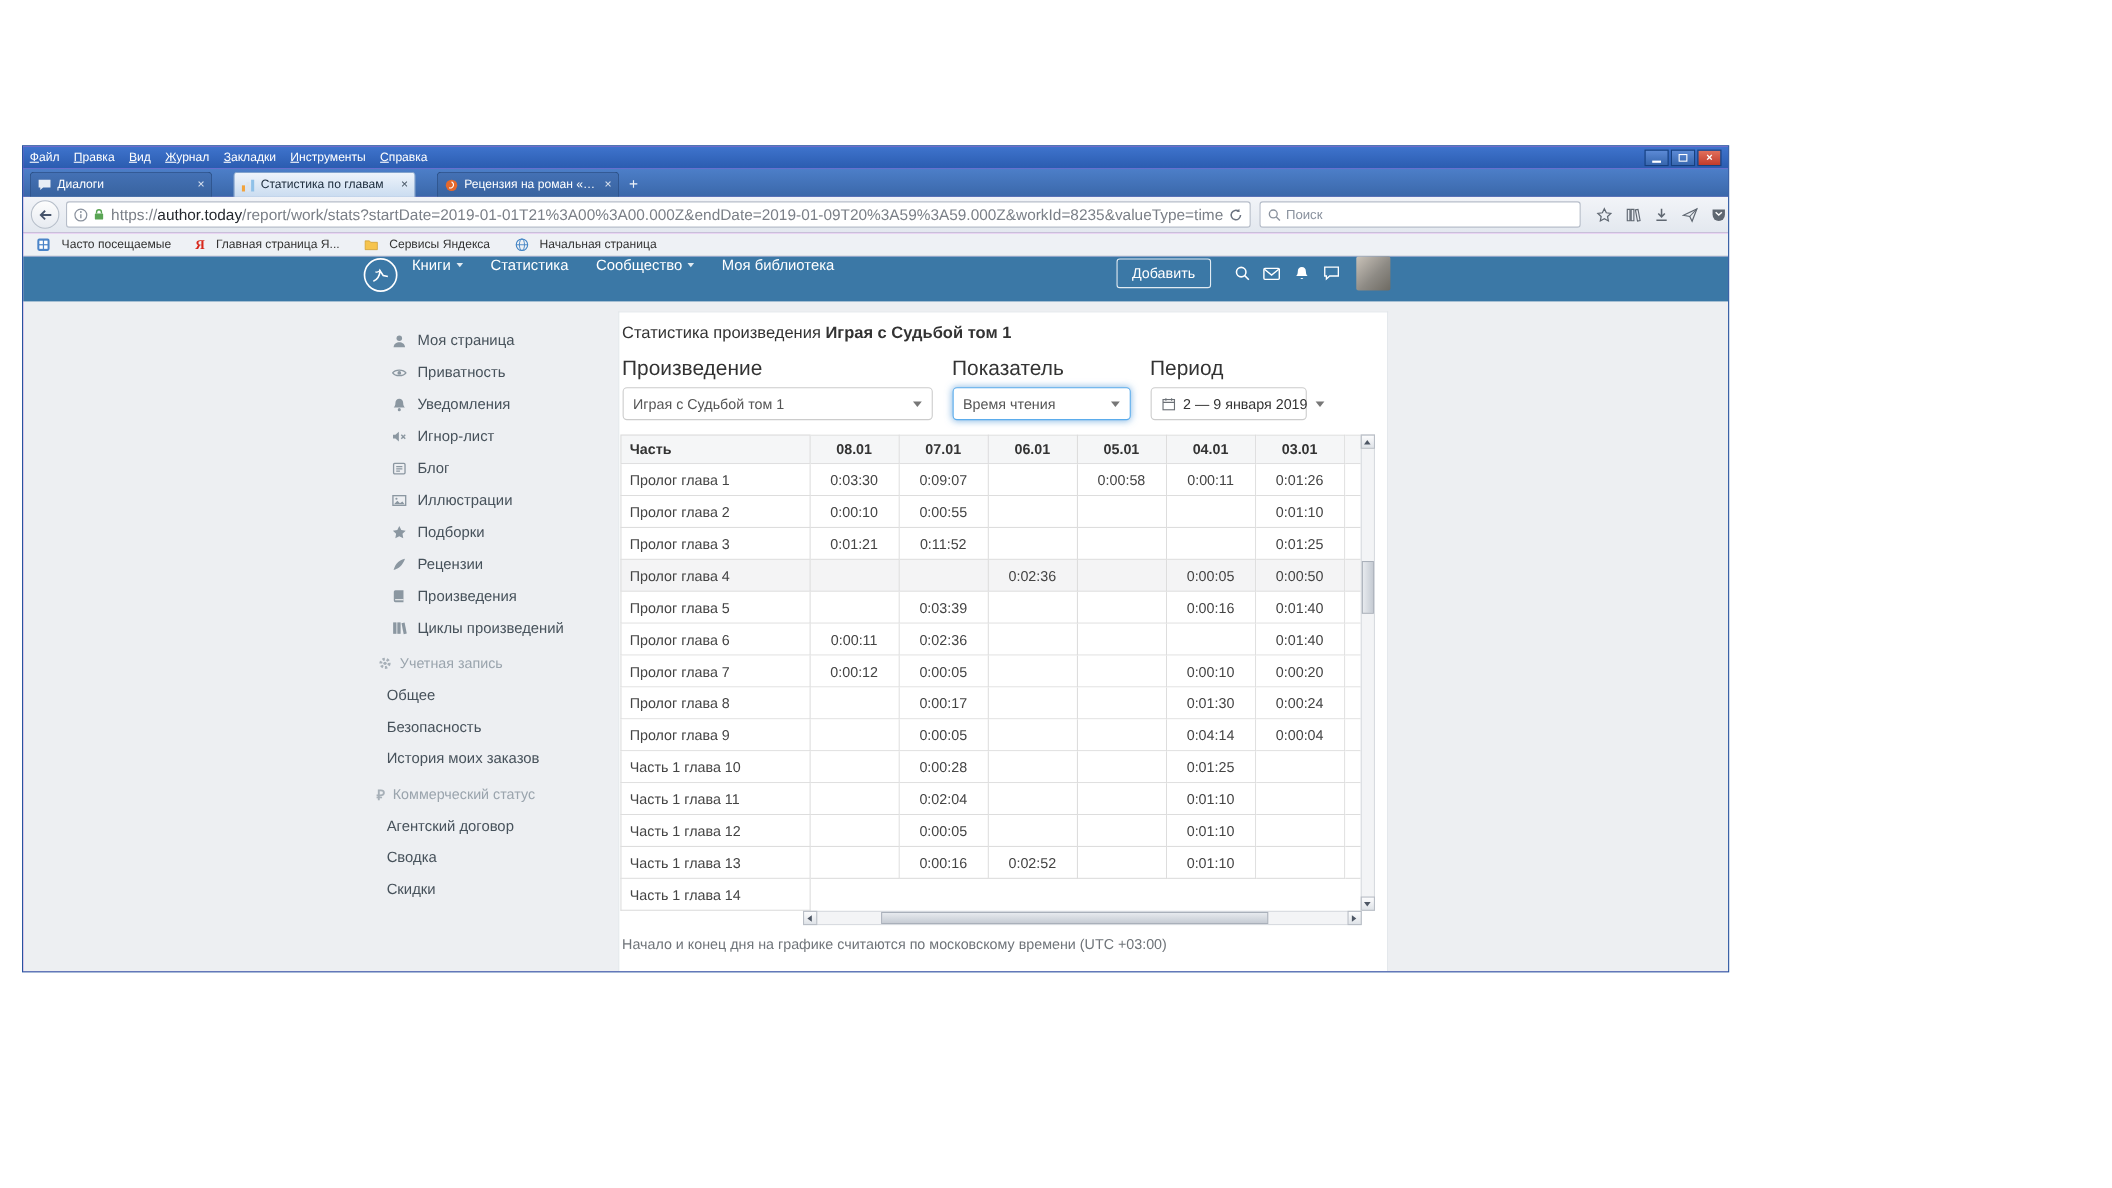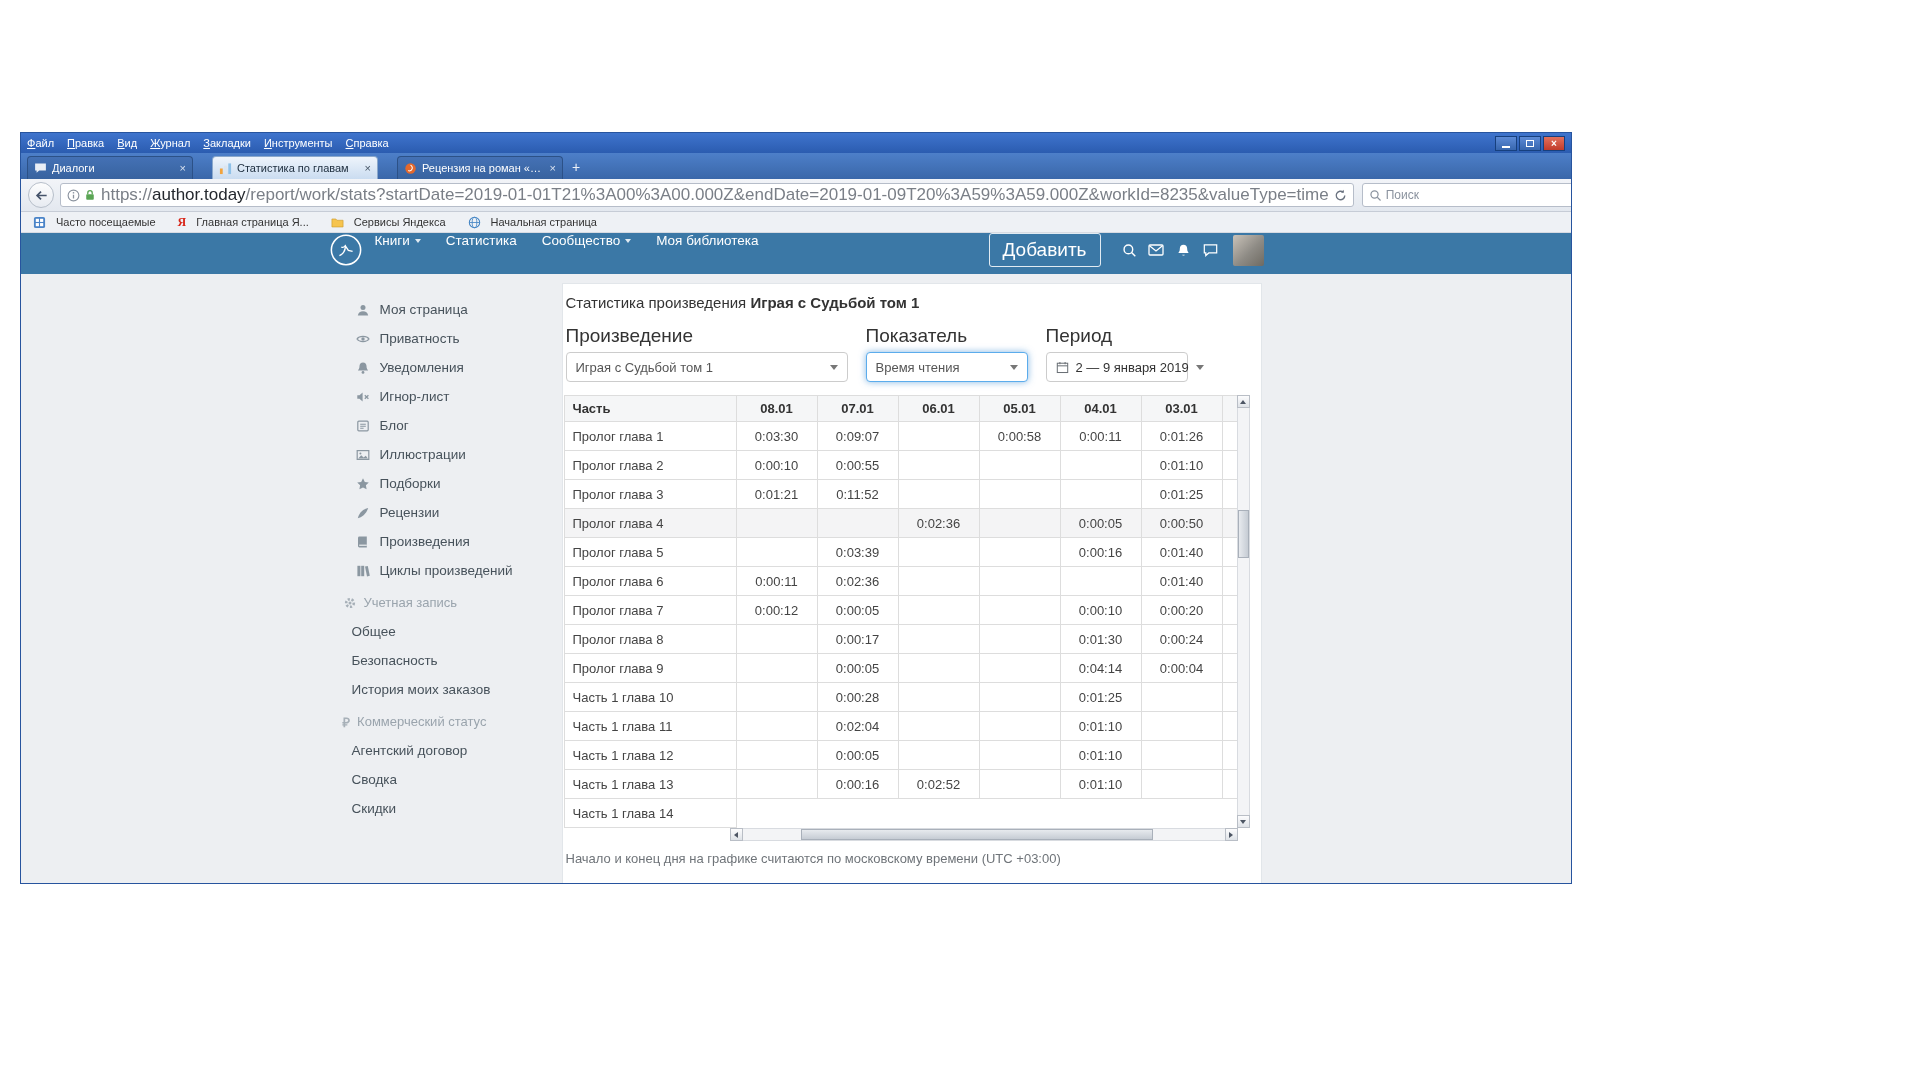--- a/index.html
+++ b/index.html
@@ -24,21 +24,21 @@
   .tab{flex:0 0 166px;width:166px;height:23px;display:flex;align-items:center;padding:0 6px;border-radius:4px 4px 0 0;font-size:11px;color:#fff;background:linear-gradient(#4471b5,#38639f);border:1px solid #2c5187;border-bottom:none;cursor:pointer}
   .tab.active{background:linear-gradient(#eef4fb,#cadcf0);color:#203040;border-color:#8aa8cc}
   .tab .tab-title{flex:1;overflow:hidden;white-space:nowrap;text-overflow:ellipsis;margin:0 5px}
   .tab .tab-close{font-size:11px;opacity:.8;cursor:pointer}
   .newtab{width:26px;height:21px;color:#fff;font-size:14px;text-align:center;line-height:19px;cursor:pointer;opacity:.9}
 
   
   .navbar{height:33px;flex:0 0 33px;background:linear-gradient(#f2f4f8,#e3e8ef);border-bottom:1px solid #c6ccd6;display:flex;align-items:center;padding:0 7px}
   .back-btn{width:26px;height:26px;flex:0 0 26px;border-radius:50%;background:linear-gradient(#fdfdfd,#e7ebf1);border:1px solid #b7bfca;display:flex;align-items:center;justify-content:center;margin-right:6px;cursor:pointer}
   .urlbar{flex:0 0 975px;height:24px;background:#fff;border:1px solid #b6bdc9;border-radius:3px;display:flex;align-items:center;padding:0 6px;margin-right:8px}
-  .url-text{flex:1;font-size:17px;color:#7a7f87;white-space:nowrap;overflow:hidden;margin:0 5px}
+  .url-text{flex:1;font-size:14px;color:#7a7f87;white-space:nowrap;overflow:hidden;margin:0 5px}
   .url-text .domain{color:#24282e}
   .searchbar{flex:0 0 292px;height:24px;background:#fff;border:1px solid #b6bdc9;border-radius:3px;display:flex;align-items:center;padding:0 6px;margin-right:8px}
   .search-input{border:0;outline:0;flex:1;font-family:"Liberation Sans",sans-serif;font-size:12px;color:#333;background:transparent;margin-left:4px;min-width:0}
   .search-input::placeholder{color:#8a929e}
   .nav-icons{display:flex;align-items:center}
   .tool-ic{width:26px;height:26px;display:flex;align-items:center;justify-content:center;cursor:pointer}
   .nav-sep{width:1px;height:20px;background:#c3c9d3;margin:0 4px}
   .icn{display:inline-flex;align-items:center;justify-content:center}
 
   
@@ -47,21 +47,21 @@
 
   
   .viewport{flex:1;background:#edeff2;overflow:hidden;display:flex;flex-direction:column}
   .site-header{height:41px;flex:0 0 41px;background:#3b78a6}
   .site-header-inner{width:935px;height:100%;margin:0 auto;display:flex;align-items:flex-start}
   .logo{margin-right:12px;cursor:pointer}
   .site-nav{display:flex;align-items:center}
   .nav-link{color:#fff;font-size:13.5px;margin-right:25px;cursor:pointer;display:inline-flex;align-items:center;white-space:nowrap}
   .nav-caret{width:0;height:0;border-left:3.5px solid transparent;border-right:3.5px solid transparent;border-top:4px solid rgba(255,255,255,.85);margin-left:5px}
   .header-right{margin-left:auto;display:flex;align-items:center}
-  .add-btn{background:transparent;border:1px solid rgba(255,255,255,.85);border-radius:3px;color:#fff;font-family:"Liberation Sans",sans-serif;font-size:19px;padding:5px 13px;margin-right:15px;cursor:pointer}
+  .add-btn{background:transparent;border:1px solid rgba(255,255,255,.85);border-radius:3px;color:#fff;font-family:"Liberation Sans",sans-serif;font-size:13px;padding:5px 13px;margin-right:15px;cursor:pointer}
   .hdr-ic{width:27px;height:27px;display:flex;align-items:center;justify-content:center;cursor:pointer}
   .avatar{width:31px;height:31px;border-radius:2px;margin-left:9px;background:linear-gradient(135deg,#cac3b9,#8e8b85 55%,#6e6a62);cursor:pointer}
 
   .site-container{width:935px;margin:9px auto 0;display:flex;align-items:flex-start}
 
   
   .sidebar{width:215px;flex:0 0 215px}
   .profile-card{height:75px;border-radius:3px;background:linear-gradient(105deg,#2e3a46,#55646f 30%,#93a0a8 52%,#4b5a66 72%,#232d36);display:flex;align-items:center;padding:0 13px;cursor:pointer}
   .profile-avatar{width:48px;height:48px;flex:0 0 48px;border-radius:50%;background:radial-gradient(circle at 36% 34%,#efeade,#c4bcab 55%,#8f8a7c);margin-right:14px}
   .profile-name{color:#fff;font-weight:bold;font-size:15px}

